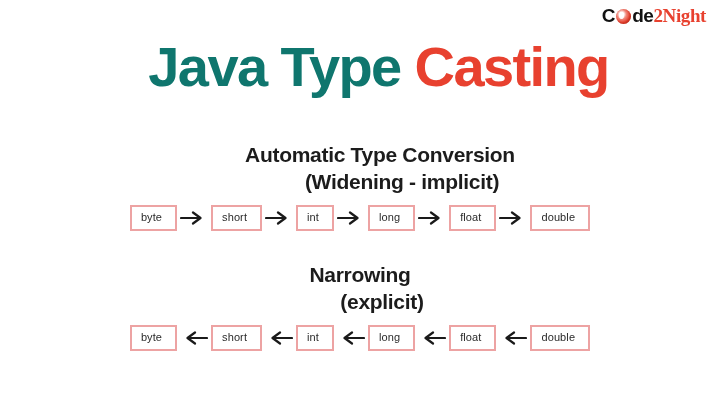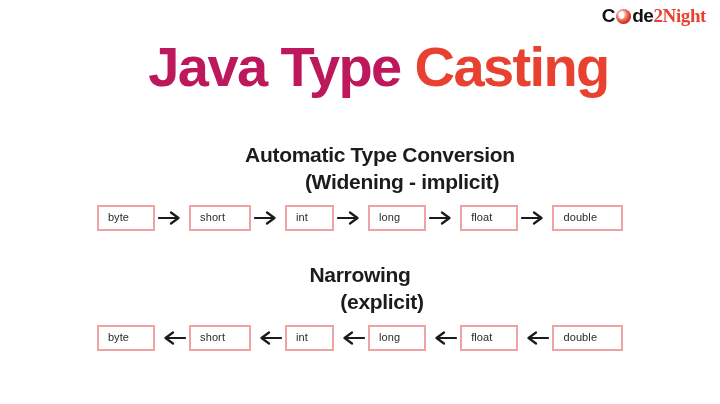--- a/index.html
+++ b/index.html
@@ -59,21 +59,21 @@
     top: 38px;
     left: 0;
     width: 720px;
     text-align: center;
     font-size: 56px;
     font-weight: bold;
     letter-spacing: -1.6px;
     line-height: 1.05;
     white-space: nowrap;
   }
-  .title .t-dark { color: #be185d; margin-left: 37px; }
+  .title .t-dark { color: #0f766e; margin-left: 37px; }
   .title .t-accent { color: #e8412f; }
 
   
   .section {
     position: absolute;
     left: 0;
     width: 720px;
     text-align: center;
   }
   .section-heading {
@@ -100,21 +100,21 @@
     display: flex;
     justify-content: center;
     align-items: center;
   }
   .type-box {
     border: 2px solid #eda3a3;
     background: #ffffff;
     color: #2b2b2b;
     font-size: 11px;
     line-height: 1;
-    padding: 5px 24px 6px 9px;
+    padding: 5px 13px 6px 9px;
     min-width: 30px;
     text-align: left;
     letter-spacing: 0.1px;
     box-sizing: border-box;
   }
   .arrow {
     width: 34px;
     text-align: center;
     color: #1a1a1a;
     font-size: 17px;

